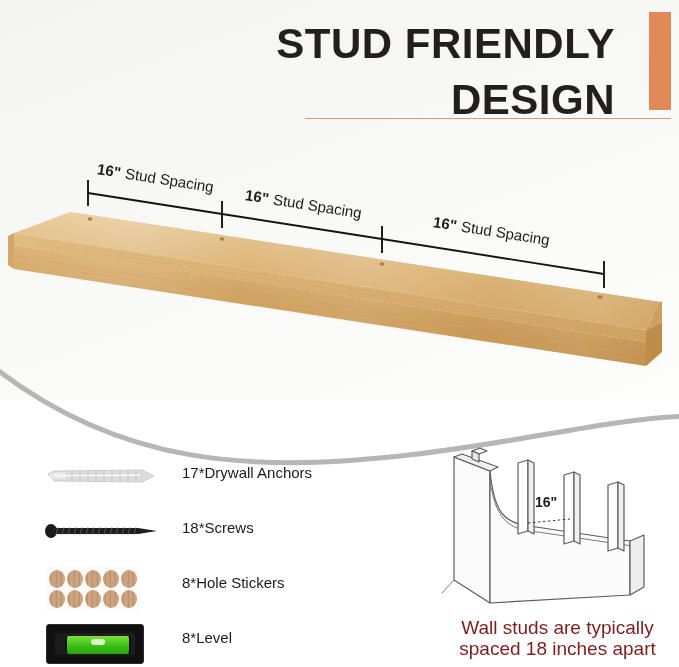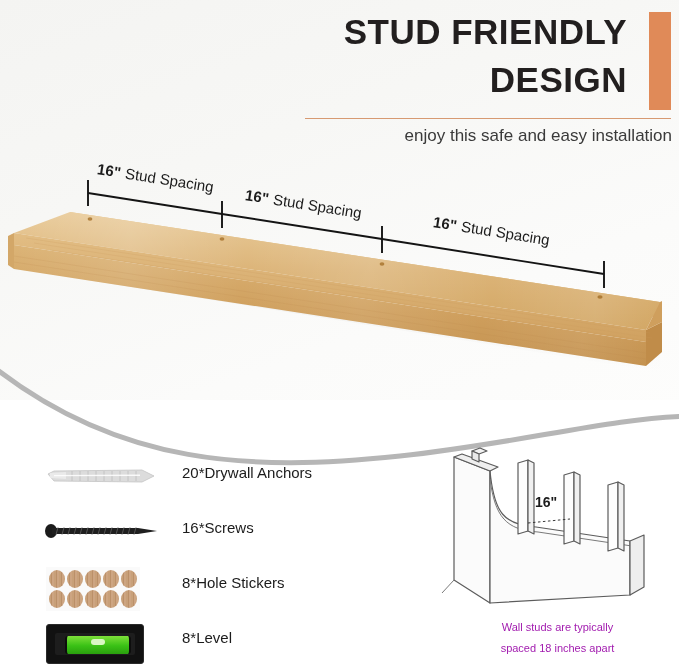--- a/index.html
+++ b/index.html
@@ -12,22 +12,22 @@
   #stage{position:relative;width:679px;height:667px;overflow:hidden;background:#fdfdfd;}
 
   
   .hero-bg{
     position:absolute;left:0;top:0;width:679px;height:420px;
     background:linear-gradient(160deg,#f4f4f2 0%,#f7f7f5 35%,#fbfbfa 70%,#fdfdfc 100%);
   }
 
   .headline-wrap{position:absolute;right:52px;top:10px;width:400px;text-align:right;}
   .headline{
-    font-size:35px;line-height:44px;font-weight:bold;color:#221f1f;
-    letter-spacing:.5px;margin:0;white-space:nowrap;
+    font-size:42px;line-height:44px;font-weight:bold;color:#221f1f;
+    letter-spacing:.5px;margin:12px;white-space:nowrap;
   }
   .headline.l2{margin-top:4px;}
   .accent-bar{
     position:absolute;right:8px;top:12px;width:22px;height:98px;
     background:#e08a58;
   }
   .rule{
     position:absolute;left:305px;top:118px;width:366px;height:1px;
     background:#d79a72;
   }
@@ -80,39 +80,38 @@
   .level-inner{position:absolute;left:8px;top:8px;right:8px;bottom:8px;background:#1d1d1d;border-radius:2px;}
   .level-vial{
     position:absolute;left:18px;top:11px;width:62px;height:18px;
     background:linear-gradient(180deg,#7ee03a,#39c115 55%,#2aa00e);
     border-radius:3px;border-left:2px solid #0d0d0d;border-right:2px solid #0d0d0d;
   }
   .level-bub{position:absolute;left:24px;top:3px;width:14px;height:6px;background:#d9f7c4;border-radius:3px;}
 
   .stud-caption{
     position:absolute;left:436px;top:617px;width:243px;
-    font-size:11px;line-height:21px;color:#a21caf;text-align:center;
+    font-size:19px;line-height:21px;color:#7f1d1d;text-align:center;
   }
   svg{display:block;}
 </style>
 </head>
 <body>
 
 <div id="stage">
 
   <div class="hero-bg"></div>
   <div class="lower-bg"></div>
 
   <div class="headline-wrap">
     <div class="headline l1">STUD FRIENDLY</div>
     <div class="headline l2">DESIGN</div>
   </div>
   <div class="accent-bar"></div>
   <div class="rule"></div>
-  <div class="subhead">enjoy this safe and easy installation</div>
 
   <svg width="679" height="400" viewBox="0 0 679 400" style="position:absolute;left:0;top:0;">
     <defs>
       <linearGradient id="topface" x1="0" y1="0" x2="0" y2="1">
         <stop offset="0" stop-color="#e9cb9a"></stop>
         <stop offset="0.5" stop-color="#dcb478"></stop>
         <stop offset="1" stop-color="#d2a663"></stop>
       </linearGradient>
       <linearGradient id="frontface" x1="0" y1="0" x2="0" y2="1">
         <stop offset="0" stop-color="#dcb477"></stop>
@@ -221,21 +220,21 @@
               <path d="M58,4 L58,14"></path>
               <path d="M66,4 L66,14"></path>
             <path d="M74,4 L74,14"></path>
               <path d="M82,4 L82,14"></path>
               <path d="M90,4 L90,14"></path>
           </g>
           <path d="M4,6 L20,5 L20,12 L4,11 Z" fill="#eaeaea"></path>
           <path d="M8,8.6 L94,8.2" stroke="#ffffff" stroke-width="1.4" fill="none" opacity="0.85"></path>
         </svg>
       </div>
-      <div class="part-label">20*Drywall Anchors</div>
+      <div class="part-label">17*Drywall Anchors</div>
     </div>
 
     <div class="part-row">
       <div class="part-icon">
         <svg class="screw-shape" viewBox="0 0 116 16">
           <ellipse cx="7" cy="8" rx="6" ry="7" fill="#1b1b1b"></ellipse>
           <rect x="8" y="5" width="86" height="6" fill="#1f1f1f"></rect>
           <g stroke="#5a5a5a" stroke-width="0.9">
             <path d="M14,4.4 L12,11.6"></path>
               <path d="M20,4.4 L18,11.6"></path>
@@ -248,21 +247,21 @@
               <path d="M62,4.4 L60,11.6"></path>
             <path d="M68,4.4 L66,11.6"></path>
               <path d="M74,4.4 L72,11.6"></path>
               <path d="M80,4.4 L78,11.6"></path>
             <path d="M86,4.4 L84,11.6"></path>
               <path d="M92,4.4 L90,11.6"></path>
           </g>
           <path d="M94,5 L113,8 L94,11 Z" fill="#1f1f1f"></path>
         </svg>
       </div>
-      <div class="part-label">16*Screws</div>
+      <div class="part-label">18*Screws</div>
     </div>
 
     <div class="part-row">
       <div class="part-icon">
         <div class="sticker-pad">
           <div class="sticker"></div>
             <div class="sticker"></div>
             <div class="sticker"></div>
           <div class="sticker"></div>
             <div class="sticker"></div>

